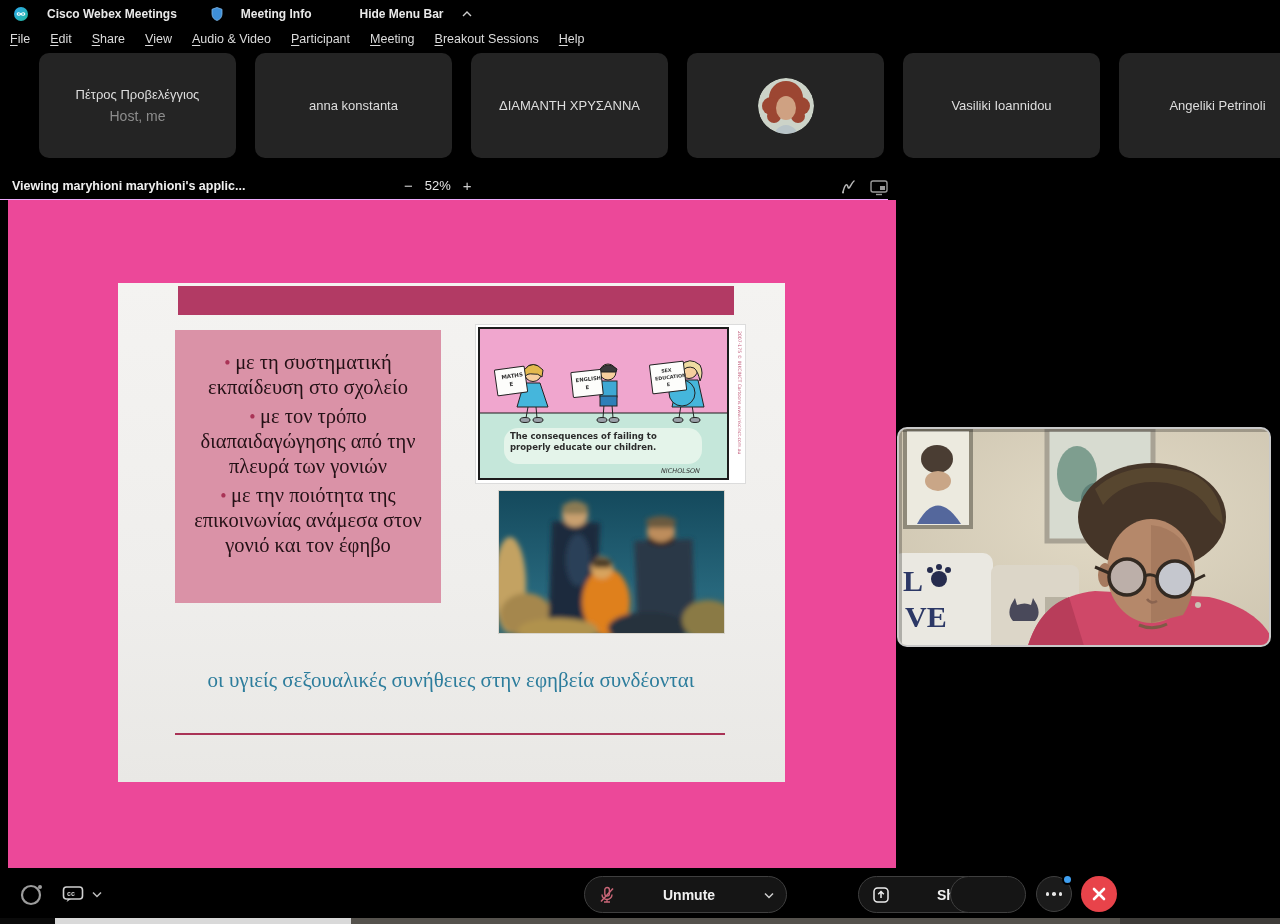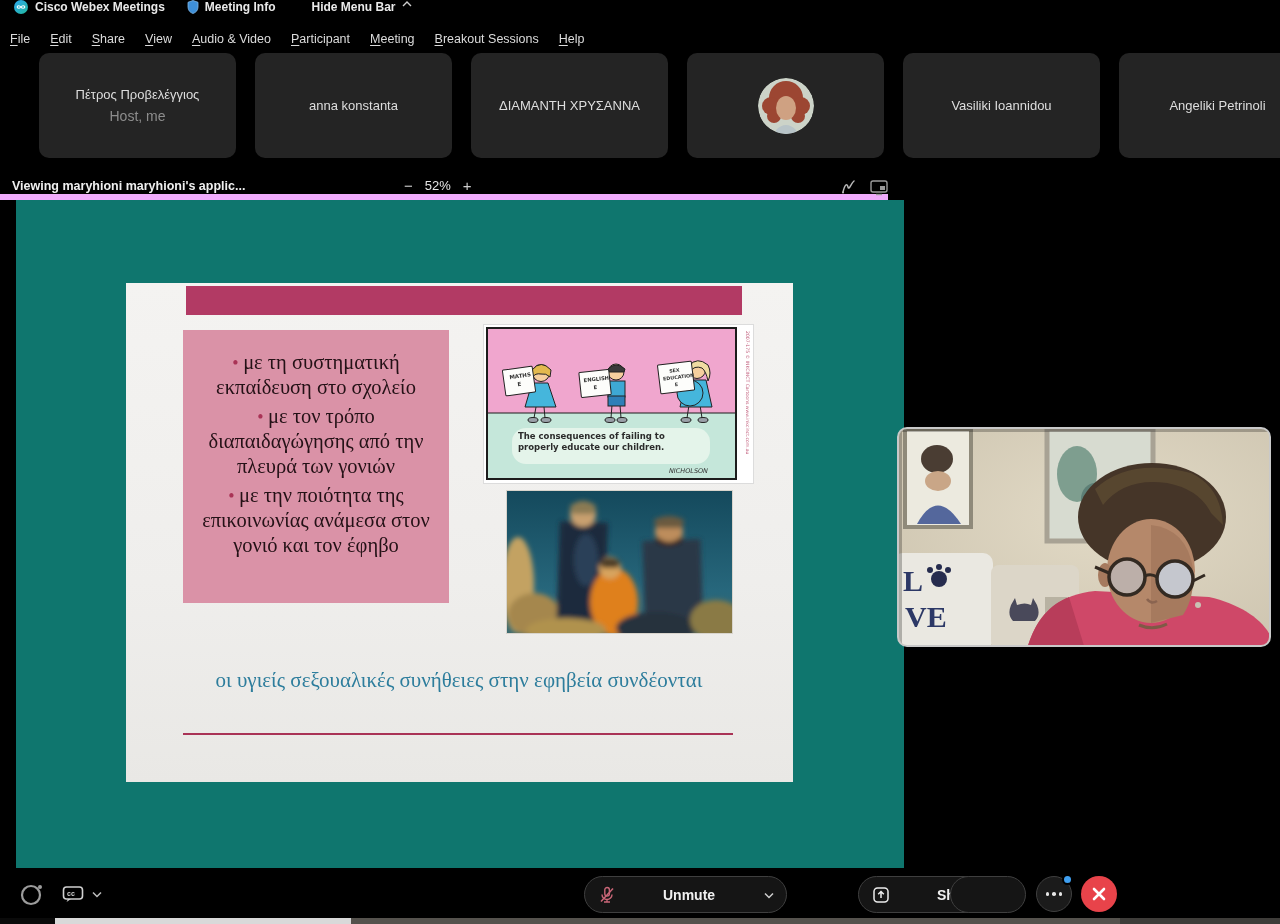--- a/index.html
+++ b/index.html
@@ -2,21 +2,21 @@
 <html><head>
 <meta charset="utf-8">
 <style>
   * { margin:0; padding:0; box-sizing:border-box; }
   html,body { width:1280px; height:924px; overflow:hidden; background:#000;
     font-family:"Liberation Sans","DejaVu Sans",sans-serif; }
   #stage { position:relative; width:1280px; height:924px; background:#000; }
 
   
   #titlebar { position:absolute; left:0; top:0; width:1124px; height:27px;
-    display:flex; color:#e9e9e9; font-size:12px; }
+    display:flex; align-items:center; color:#e9e9e9; font-size:12px;gap:12px; }
   #titlebar .logo { margin-left:14px; width:14px; height:14px; }
   #titlebar .app-title { margin-left:7px; font-weight:600; }
   #titlebar .shield { margin-left:22px; width:12px; height:14px; }
   #titlebar .mi-label { margin-left:6px; font-weight:600; }
   #titlebar .hide-label { margin-left:36px; font-weight:600; }
   #titlebar .chev-up { margin-left:6px; width:10px; height:8px; }
 
   
   #menubar { position:absolute; left:0; top:27px; width:1280px; height:24px;
     display:flex; align-items:center; color:#dcdcdc; font-size:12.5px; }
@@ -27,31 +27,31 @@
   
   #filmstrip { position:absolute; left:39px; top:53px; display:flex; gap:19px; }
   .tile { width:197px; height:105px; background:#242424; border-radius:10px;
     display:flex; flex-direction:column; align-items:center; justify-content:center; }
   .tile .pname { color:#dedede; font-size:13px; }
   .tile .psub { color:#8d8d8d; font-size:14px; margin-top:6px; }
   .tile .avatar { width:56px; height:56px; border-radius:50%; overflow:hidden; }
 
   
   #viewbar { position:absolute; left:0; top:174px; width:888px; height:26px;
-    border-bottom:6px solid #f0abfc; }
+    border-bottom:1px solid #f0abfc; }
   #viewbar .vlabel { position:absolute; left:12px; top:5px; color:#efefef;
     font-size:12.5px; font-weight:700; }
   #viewbar .zoomctl { position:absolute; left:404px; top:3px; display:flex;
     align-items:center; gap:12px; color:#e5e5e5; font-size:13px; }
   #viewbar .zbtn { font-size:15px; color:#cfcfcf; cursor:pointer; }
   #viewbar .annot { position:absolute; left:840px; top:4px; width:18px; height:18px; }
   #viewbar .remote { position:absolute; left:869px; top:4px; width:20px; height:18px; }
 
   
-  #share-area { position:absolute; left:16px; top:200px; width:888px; height:668px; background:#0f766e; }
+  #share-area { position:absolute; left:8px; top:200px; width:888px; height:668px; background:#ec4899; }
   #slide { position:absolute; left:110px; top:83px; width:667px; height:499px;
     background:linear-gradient(180deg,#f4f3f1 0%,#efeeec 60%,#e9e8e5 100%);
     font-family:"Liberation Serif","DejaVu Serif",serif; }
   #slide .banner { position:absolute; left:60px; top:3px; width:556px; height:29px; background:#b23a64; }
   #slide .pinkbox { position:absolute; left:57px; top:47px; width:266px; height:273px;
     background:#da92a7; padding:20px 6px 0 6px; }
   #slide .pinkbox p { text-align:center; color:#241116; font-size:20.5px; line-height:1.22;
     margin-bottom:4px; }
   #slide .pinkbox p::before { content:"• "; color:#a93356; font-size:18px; }
   #slide .heading { position:absolute; left:33px; top:383px; width:600px; text-align:center;

